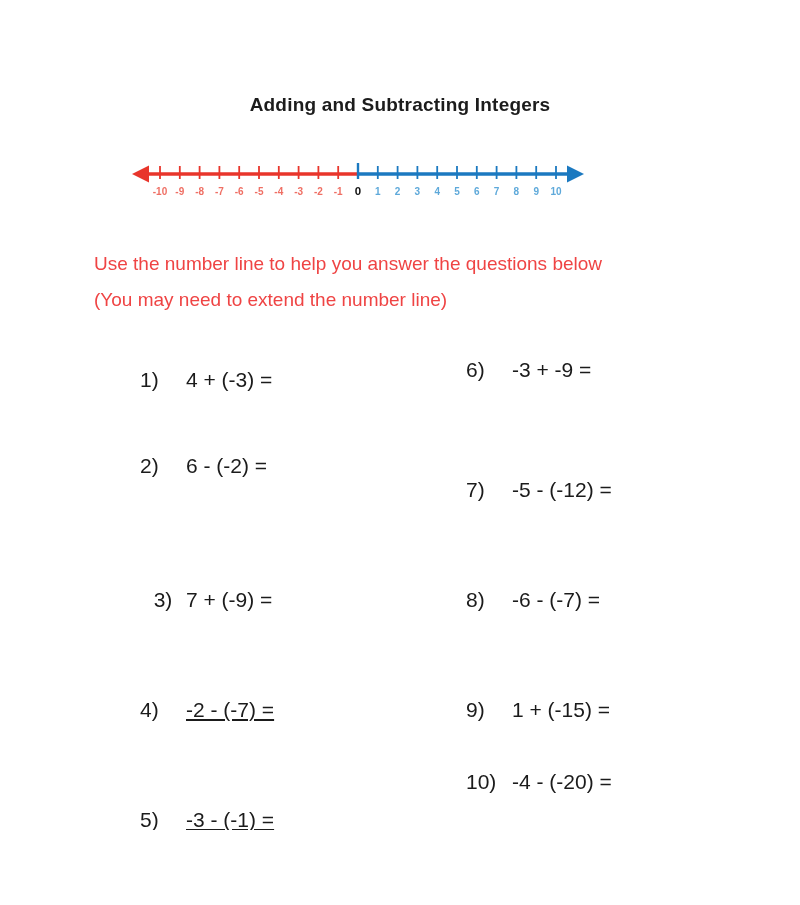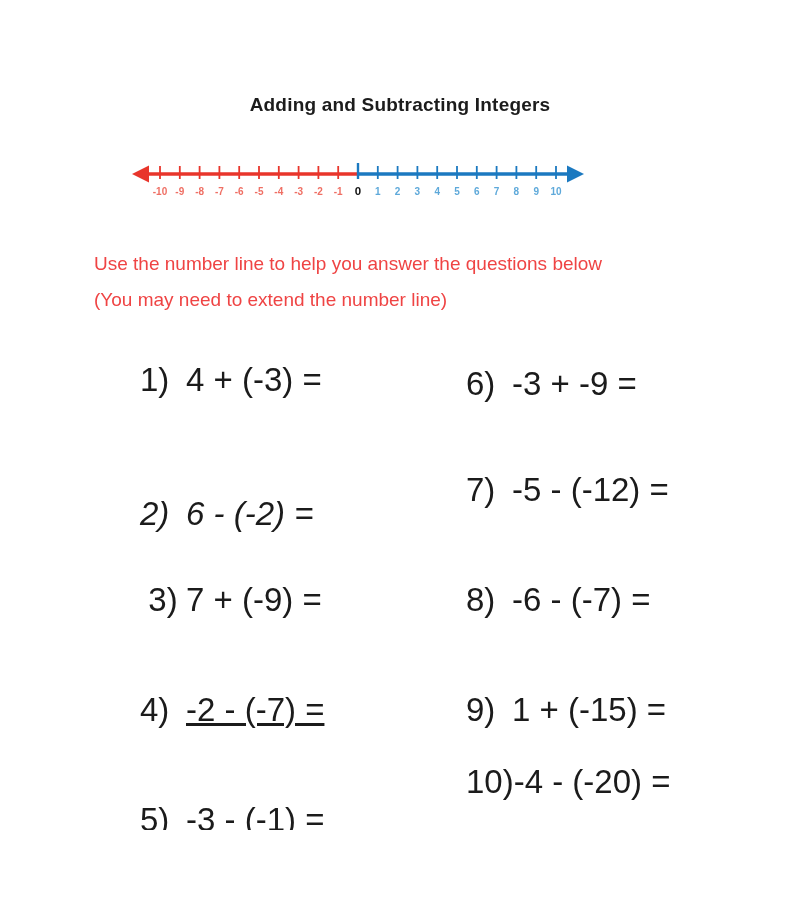--- a/index.html
+++ b/index.html
@@ -39,21 +39,21 @@
     top: 254px;
     font-size: 19px;
     line-height: 19px;
     color: #ef4444;
   }
   .instructions p {
     margin: 0 0 17px 0;
   }
   .question {
     position: absolute;
-    font-size: 33px;
+    font-size: 21px;
     line-height: 27px;
     color: #1b1b1b;
     white-space: nowrap;
   }
   .question.left  { left: 140px; }
   .question.right { left: 466px; }
   .qnum {
     display: inline-block;
     min-width: 46px;
   }
@@ -117,24 +117,24 @@
       <text x="428" y="42" text-anchor="middle" font-size="10" font-weight="bold" fill="#5ea9da">10</text>
     </svg>
 
   <div class="instructions">
     <p>Use the number line to help you answer the questions below</p>
     <p>(You may need to extend the number line)</p>
   </div>
 
   <div id="questions">
       <div class="question left" style="top: 366px;"><span class="qnum">1)</span><span class="qexpr">4 + (-3) =</span></div>
-      <div class="question left" style="top: 500px; font-style: italic;"><span class="qnum">2)</span><span class="qexpr">6 - (-2) =</span></div>
+      <div class="question left" style="top: 452px;"><span class="qnum">2)</span><span class="qexpr">6 - (-2) =</span></div>
       <div class="question left" style="top: 586px; text-align: center;"><span class="qnum">3)</span><span class="qexpr">7 + (-9) =</span></div>
       <div class="question left" style="top: 696px; text-decoration: underline;"><span class="qnum">4)</span><span class="qexpr">-2 - (-7) =</span></div>
       <div class="question left" style="top: 806px; text-decoration: underline;"><span class="qnum">5)</span><span class="qexpr">-3 - (-1) =</span></div>
-      <div class="question right" style="top: 370px;"><span class="qnum">6)</span><span class="qexpr">-3 + -9 =</span></div>
+      <div class="question right" style="top: 356px;"><span class="qnum">6)</span><span class="qexpr">-3 + -9 =</span></div>
       <div class="question right" style="top: 476px;"><span class="qnum">7)</span><span class="qexpr">-5 - (-12) =</span></div>
       <div class="question right" style="top: 586px;"><span class="qnum">8)</span><span class="qexpr">-6 - (-7) =</span></div>
       <div class="question right" style="top: 696px;"><span class="qnum">9)</span><span class="qexpr">1 + (-15) =</span></div>
       <div class="question right" style="top: 768px;"><span class="qnum">10)</span><span class="qexpr">-4 - (-20) =</span></div>
     </div>
 
 </div>
 
 </body></html>

